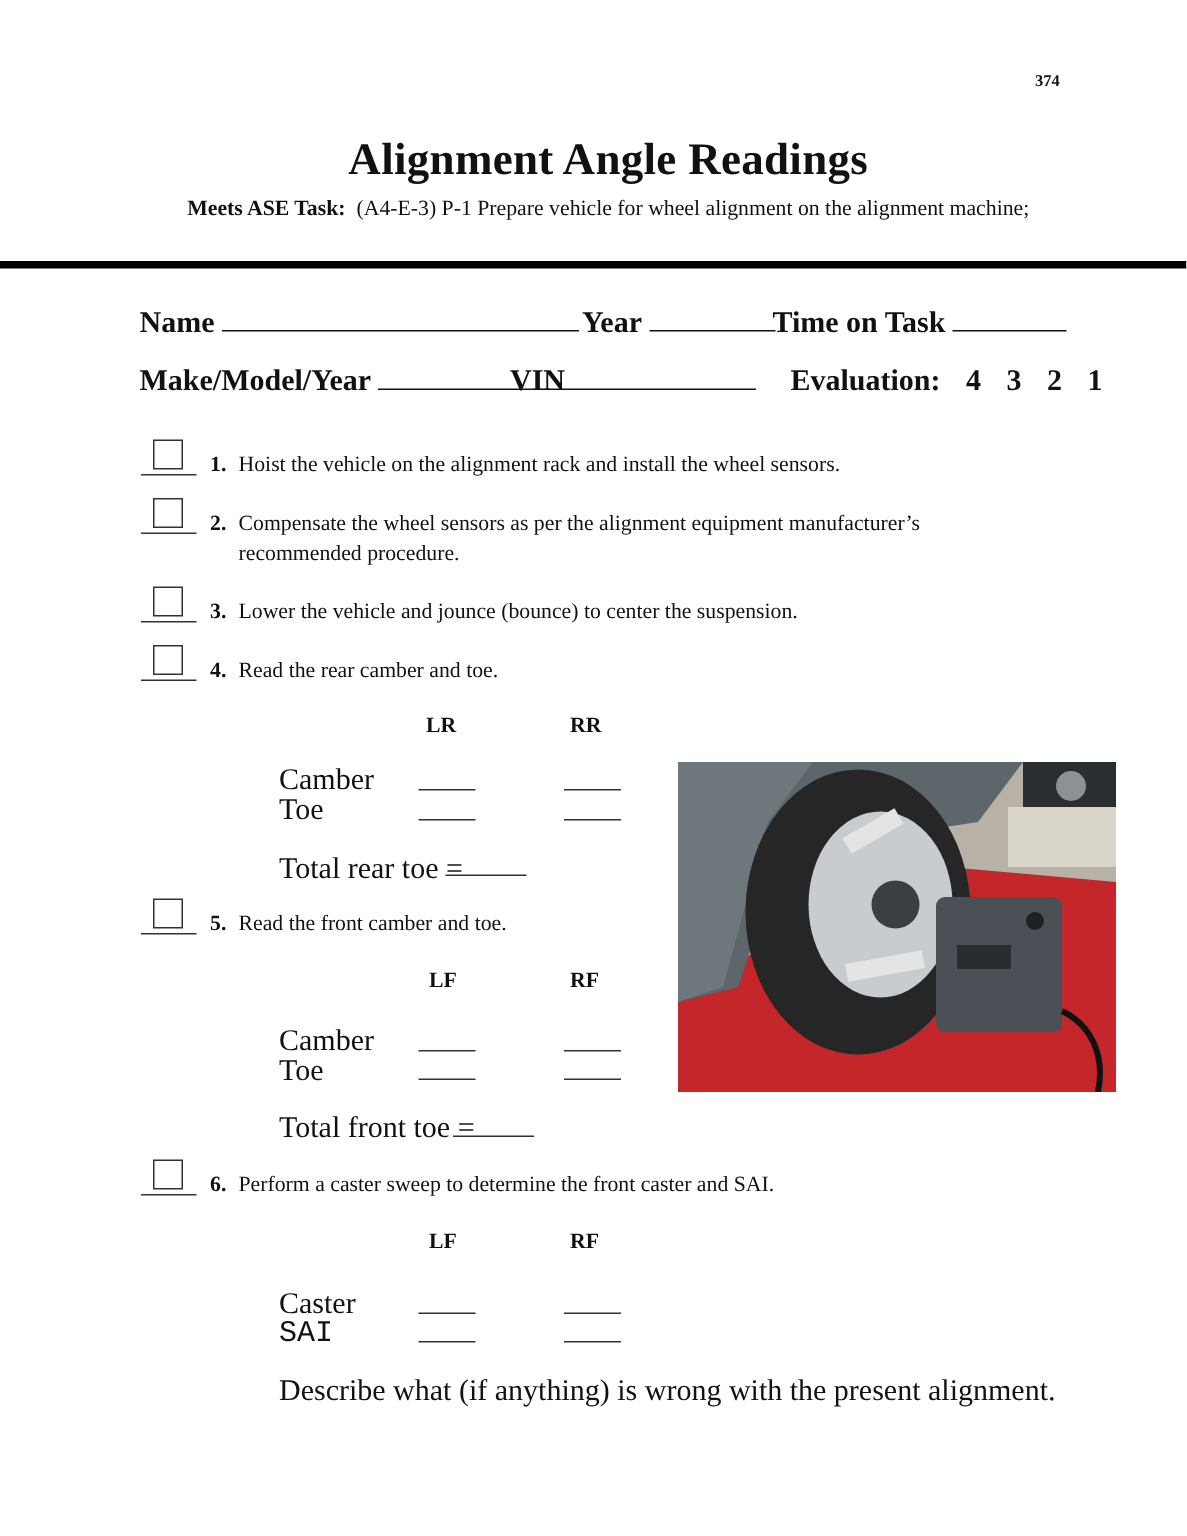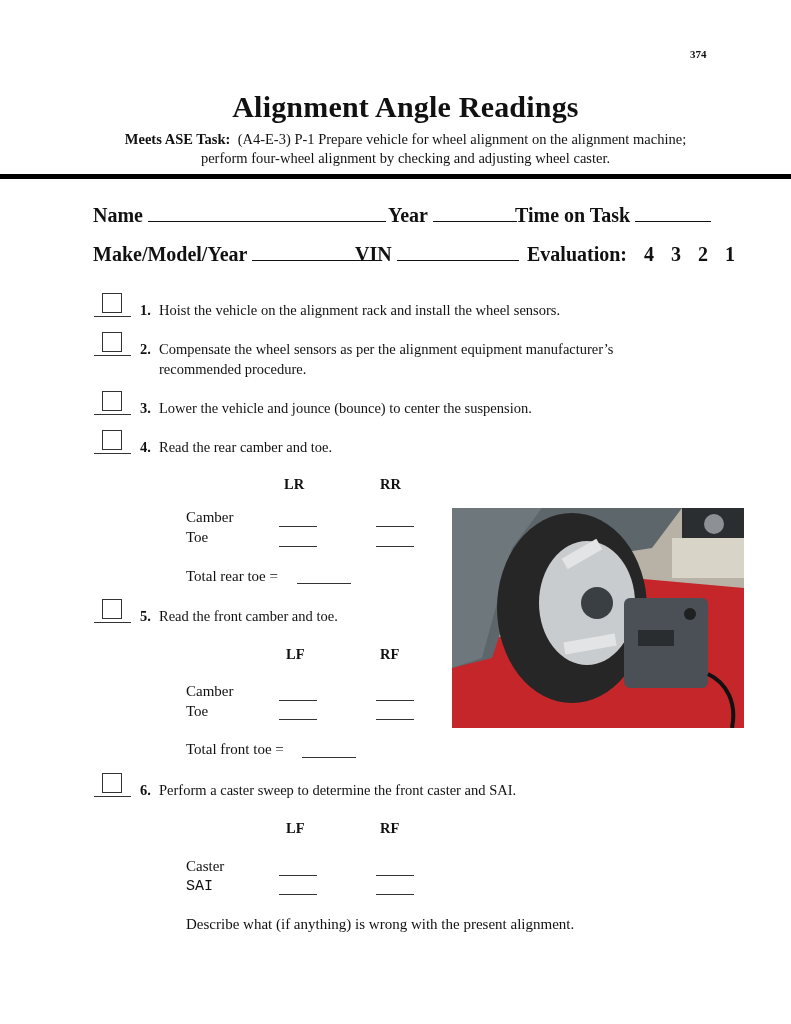--- a/index.html
+++ b/index.html
@@ -13,53 +13,52 @@
   .rule { left: 0; top: 174px; width: 791px; height: 5px; background: #000; }
   .field-row { font-size: 20px; font-weight: bold; }
   .blank { display: inline-block; border-bottom: 1px solid #111; height: 13px; vertical-align: baseline; }
   .eval-nums span { display: inline-block; margin-left: 12px; }
   .step { left: 94px; font-size: 14.5px; line-height: 20px; }
   .checkbox { position: absolute; left: 8px; top: -7px; width: 20px; height: 20px; border: 1px solid #333; background: #fff; box-sizing: border-box; cursor: pointer; }
   .check-line { position: absolute; left: 0; top: 16px; width: 37px; border-bottom: 1px solid #333; }
   .step-num { position: absolute; left: 46px; top: 0; font-weight: bold; }
   .step-text { position: absolute; left: 65px; top: 0; width: 540px; }
   .col-head { font-size: 14.5px; font-weight: bold; }
-  .label { font-size: 15px; }
+  .label { font-size: 20px; }
   .short-blank { width: 38px; height: 1px; border-bottom: 1px solid #333; }
   .photo { left: 452px; top: 508px; width: 292px; height: 220px; overflow: hidden; background: #c4262a; }
 </style>
 </head>
 <body>
 
 <div class="abs page-num">374</div>
 <div class="abs title">Alignment Angle Readings</div>
 <div class="abs task">
   <b>Meets ASE Task:</b>&nbsp;
   <span>(A4-E-3) P-1 Prepare vehicle for wheel alignment on the alignment machine;</span><br>
-  <span>perform four-wheel alignment by checking and adjusting wheel caster.</span>
 </div>
 <div class="abs rule"></div>
 
 <div class="abs field-row" style="left:93px; top:204px;">
   <span>Name</span>
   <span class="blank" style="width:238px;"></span>
 </div>
 <div class="abs field-row" style="left:388px; top:204px;">
   <span>Year</span>
   <span class="blank" style="width:84px;"></span>
 </div>
 <div class="abs field-row" style="left:515px; top:204px;">
   <span>Time on Task</span>
   <span class="blank" style="width:76px;"></span>
 </div>
 <div class="abs field-row" style="left:93px; top:243px;">
   <span>Make/Model/Year</span>
   <span class="blank" style="width:130px;"></span>
 </div>
-<div class="abs field-row" style="left:355px; top:243px;">
+<div class="abs field-row" style="left:340px; top:243px;">
   <span>VIN</span>
   <span class="blank" style="width:122px;"></span>
 </div>
 <div class="abs field-row eval-nums" style="left:527px; top:243px;">
   <span style="margin-left:0">Evaluation:</span>
   <span>4</span>
   <span>3</span>
   <span>2</span>
   <span>1</span>
 </div>

